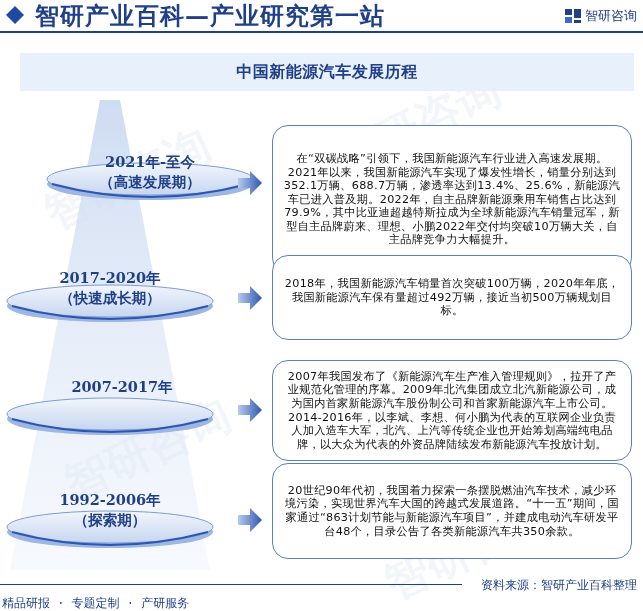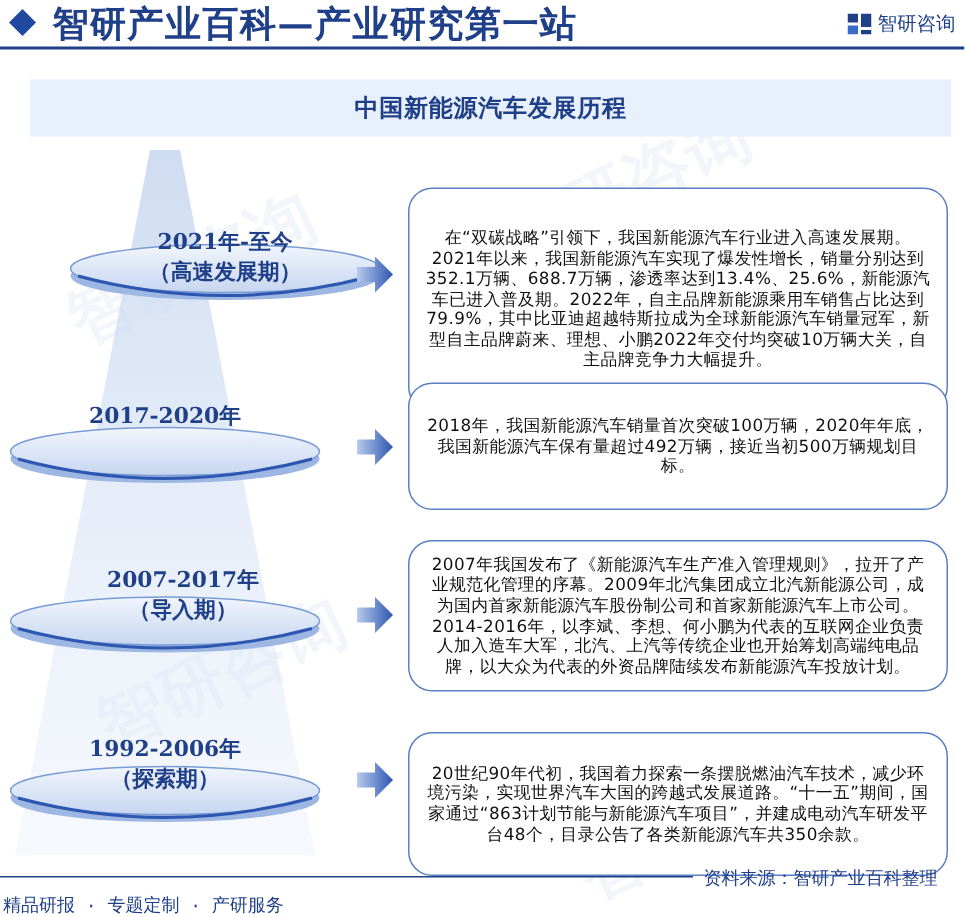--- a/index.html
+++ b/index.html
@@ -53,21 +53,21 @@
       letter-spacing: 0.3px;
     }
 
     
     .footer-line { position: absolute; left: 0; top: 584px; width: 462px; height: 1px; background: #1f3f88; }
     .footer-left {
       position: absolute; left: 2px; top: 595px; font-size: 12px; color: #1f3f88;
       font-family: Liberation Mono, monospace;
     }
     .footer-source {
-      position: absolute; right: 18px; top: 577px; font-size: 12px; color: #1f3f88;
+      position: absolute; right: 6px; top: 577px; font-size: 12px; color: #1f3f88;
       font-family: Liberation Sans, sans-serif;
     }
     .footer-url {
       position: absolute; right: 6px; top: 620px; font-size: 10px; color: #1f3f88;
       font-family: Liberation Sans, sans-serif;
     }
   </style>
 </head>
 <body>
 
@@ -138,38 +138,38 @@
 </div>
 
 <div class="stage" style="top:262px;padding-left:12px;">
   <svg width="230" height="70" viewBox="0 0 230 70">
     <ellipse cx="110" cy="44" rx="103" ry="16" fill="#9db7e2"></ellipse>
     <ellipse cx="110" cy="39" rx="103" ry="16" fill="url(#discGrad)" stroke="#7b9bd4" stroke-width="1"></ellipse>
     <path d="M12,44 Q110,70 208,44" stroke="#2d56b0" stroke-width="2" fill="none"></path>
   </svg>
   <div class="stage-label" style="top:6px;">
     <div>2017-2020年</div>
+    <div>（快速成长期）</div>
   </div>
 </div>
 <svg class="arrow" style="top:286px;" viewBox="0 0 24 24">
   <polygon points="0,7 12,7 12,0 24,12 12,24 12,17 0,17" fill="url(#arrG)"></polygon>
 </svg>
 <div class="desc-box" style="top:255px; height:85px;">
   <div>2018年，我国新能源汽车销量首次突破100万辆，2020年年底，我国新能源汽车保有量超过492万辆，接近当初500万辆规划目标。</div>
 </div>
 
 <div class="stage" style="top:375px;">
   <svg width="230" height="70" viewBox="0 0 230 70">
     <ellipse cx="110" cy="44" rx="103" ry="16" fill="#9db7e2"></ellipse>
     <ellipse cx="110" cy="39" rx="103" ry="16" fill="url(#discGrad)" stroke="#7b9bd4" stroke-width="1"></ellipse>
     <path d="M12,44 Q110,70 208,44" stroke="#2d56b0" stroke-width="2" fill="none"></path>
   </svg>
   <div class="stage-label" style="top:2px;margin-left:12px;">
     <div>2007-2017年</div>
-    <div>（导入期）</div>
   </div>
 </div>
 <svg class="arrow" style="top:398px;" viewBox="0 0 24 24">
   <polygon points="0,7 12,7 12,0 24,12 12,24 12,17 0,17" fill="url(#arrG)"></polygon>
 </svg>
 <div class="desc-box" style="top:360px; height:101px;">
   <div>2007年我国发布了《新能源汽车生产准入管理规则》，拉开了产业规范化管理的序幕。2009年北汽集团成立北汽新能源公司，成为国内首家新能源汽车股份制公司和首家新能源汽车上市公司。2014-2016年，以李斌、李想、何小鹏为代表的互联网企业负责人加入造车大军，北汽、上汽等传统企业也开始筹划高端纯电品牌，以大众为代表的外资品牌陆续发布新能源汽车投放计划。</div>
 </div>
 
 <div class="stage" style="top:488px;">
@@ -179,20 +179,20 @@
     <path d="M12,44 Q110,70 208,44" stroke="#2d56b0" stroke-width="2" fill="none"></path>
   </svg>
   <div class="stage-label" style="top:2px;">
     <div>1992-2006年</div>
     <div>（探索期）</div>
   </div>
 </div>
 <svg class="arrow" style="top:508px;" viewBox="0 0 24 24">
   <polygon points="0,7 12,7 12,0 24,12 12,24 12,17 0,17" fill="url(#arrG)"></polygon>
 </svg>
-<div class="desc-box" style="top:488px; height:96px;">
+<div class="desc-box" style="top:463px; height:96px;">
   <div>20世纪90年代初，我国着力探索一条摆脱燃油汽车技术，减少环境污染，实现世界汽车大国的跨越式发展道路。“十一五”期间，国家通过“863计划节能与新能源汽车项目”，并建成电动汽车研发平台48个，目录公告了各类新能源汽车共350余款。</div>
 </div>
 
 <div class="footer-line"></div>
 <div class="footer-left">精品研报 · 专题定制 · 产研服务</div>
 <div class="footer-source">资料来源：智研产业百科整理</div>
 <div class="footer-url">www.chyxx.com</div>
 
 </body></html>

